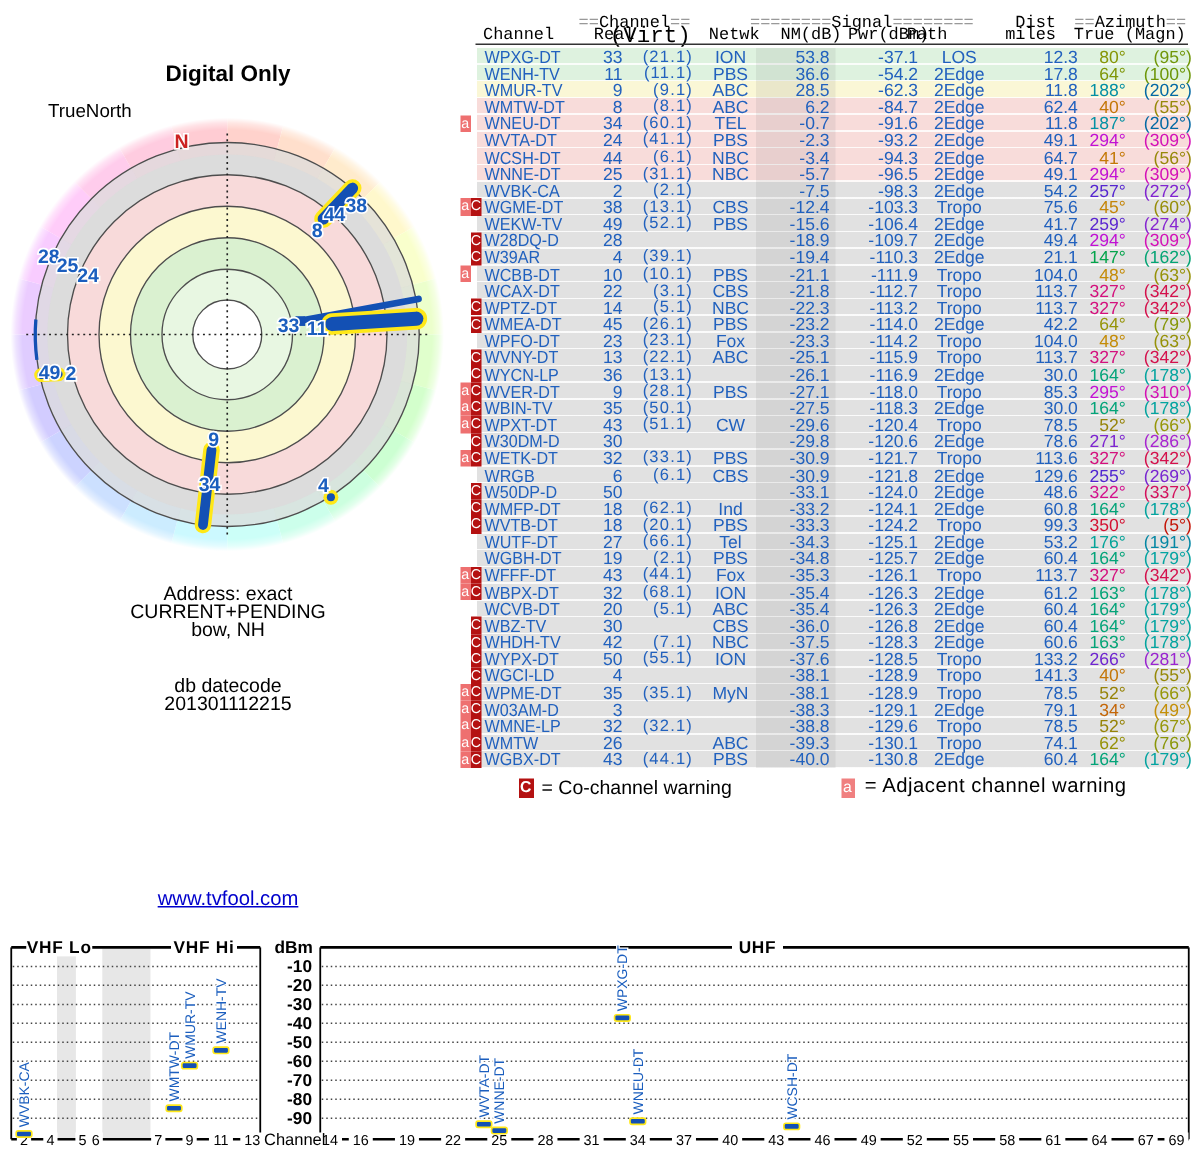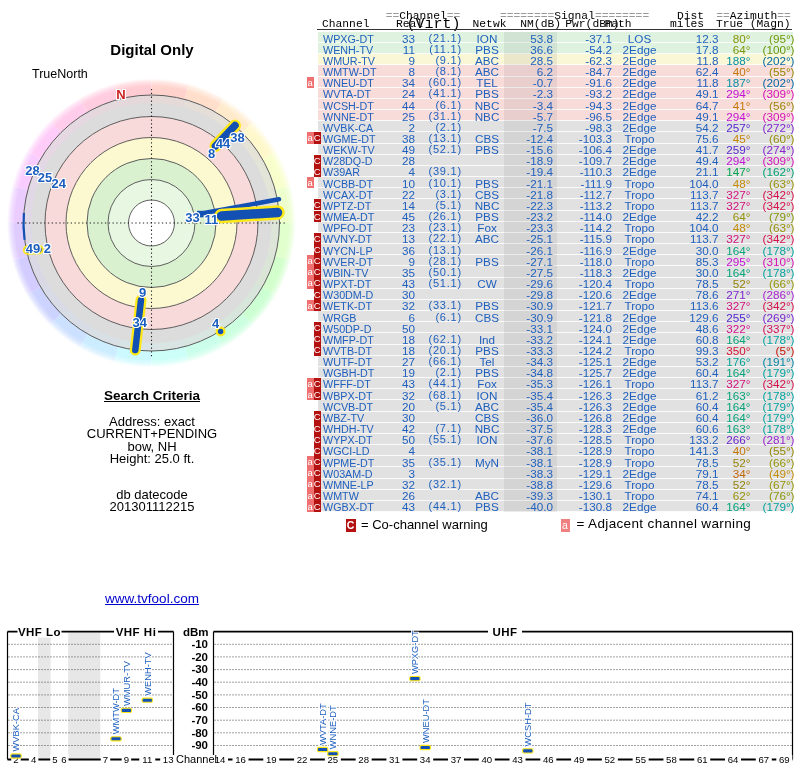--- a/index.html
+++ b/index.html
@@ -746,22 +746,20 @@
 <div class="wc" style="top:489.58px">C</div>
 <div class="wa" style="top:500.75px">a</div>
 <div class="wc" style="top:500.75px">C</div>
 
 <div style="position:absolute;left:345.5px;top:518.8px;width:10px;height:12.9px;background:#b41111;color:#fff;font:bold 10.5px/12.9px 'Liberation Sans',sans-serif;text-align:center">C</div>
 <div style="position:absolute;left:361px;top:516.6px;font:13px 'Liberation Sans',sans-serif;color:#000">= Co-channel warning</div>
 <div style="position:absolute;left:560.5px;top:518.8px;width:9px;height:12.9px;background:#f08080;color:#fff;font:10.5px/12.9px 'Liberation Sans',sans-serif;text-align:center">a</div>
 <div style="position:absolute;left:576.5px;top:516.2px;font:13.5px 'Liberation Sans',sans-serif;color:#000;letter-spacing:0.35px">= Adjacent channel warning</div>
 
 <div style="position:absolute;left:32px;top:390px;width:240px;text-align:center;font:13px/12.2px 'Liberation Sans',sans-serif;color:#000">
-<div style="font-weight:bold;text-decoration:underline;font-size:13.5px;margin-bottom:14px">Search Criteria</div>
 <div>Address: exact</div>
 <div>CURRENT+PENDING</div>
 <div>bow, NH</div>
-<div>Height: 25.0 ft.</div>
 <div style="height:24px"></div>
 <div>db datecode</div>
 <div>201301112215</div>
 </div>
 <div style="position:absolute;left:32px;top:591px;width:240px;text-align:center;font:13.5px 'Liberation Sans',sans-serif"><span style="color:#0000cc;text-decoration:underline">www.tvfool.com</span></div>
 
 </body></html>

